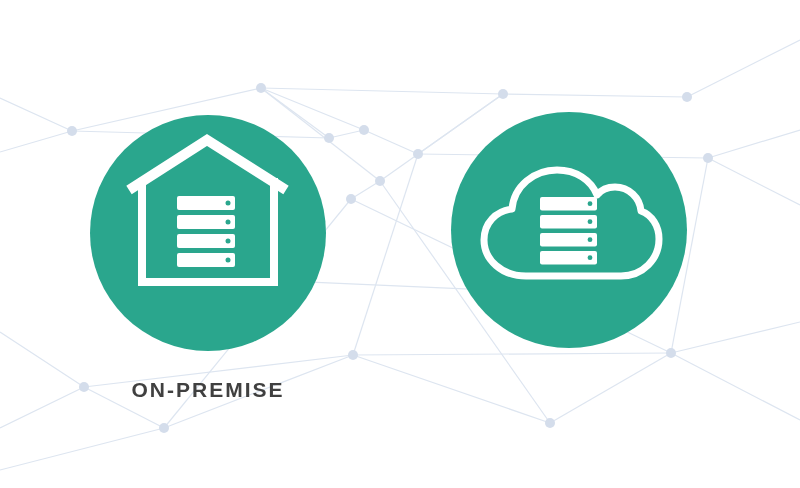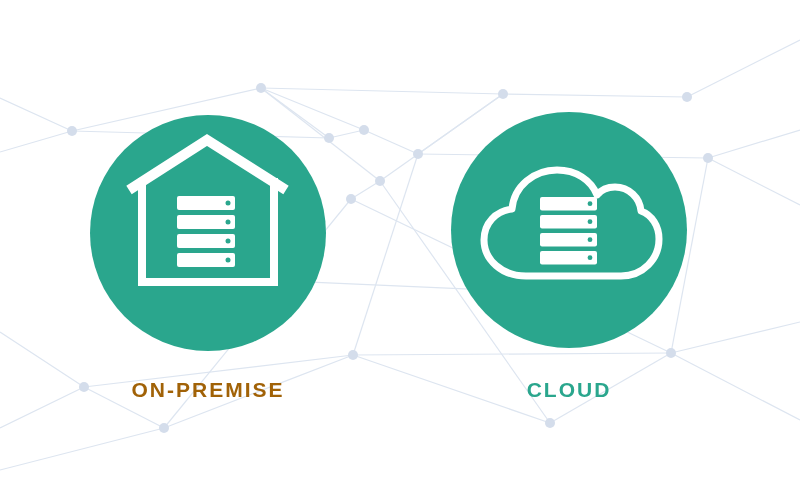--- a/index.html
+++ b/index.html
@@ -145,16 +145,15 @@
         <rect x="66" y="75" width="57" height="13.5" rx="2" fill="#ffffff"></rect>
         <rect x="66" y="93" width="57" height="13.5" rx="2" fill="#ffffff"></rect>
         <circle cx="116" cy="45.7" r="2.4" fill="#2aa68d"></circle>
         <circle cx="116" cy="63.7" r="2.4" fill="#2aa68d"></circle>
         <circle cx="116" cy="81.7" r="2.4" fill="#2aa68d"></circle>
         <circle cx="116" cy="99.7" r="2.4" fill="#2aa68d"></circle>
       </g>
     </svg>
   </div>
 
-  <div class="option-label label-onpremise" style="color: #a16207;">ON-PREMISE</div>
-  <div class="option-label label-cloud" style="color: rgb(42, 166, 141);">CLOUD</div>
+  <div class="option-label label-onpremise" style="color: #404040;">ON-PREMISE</div>
 
 </div>
 
 </body></html>

